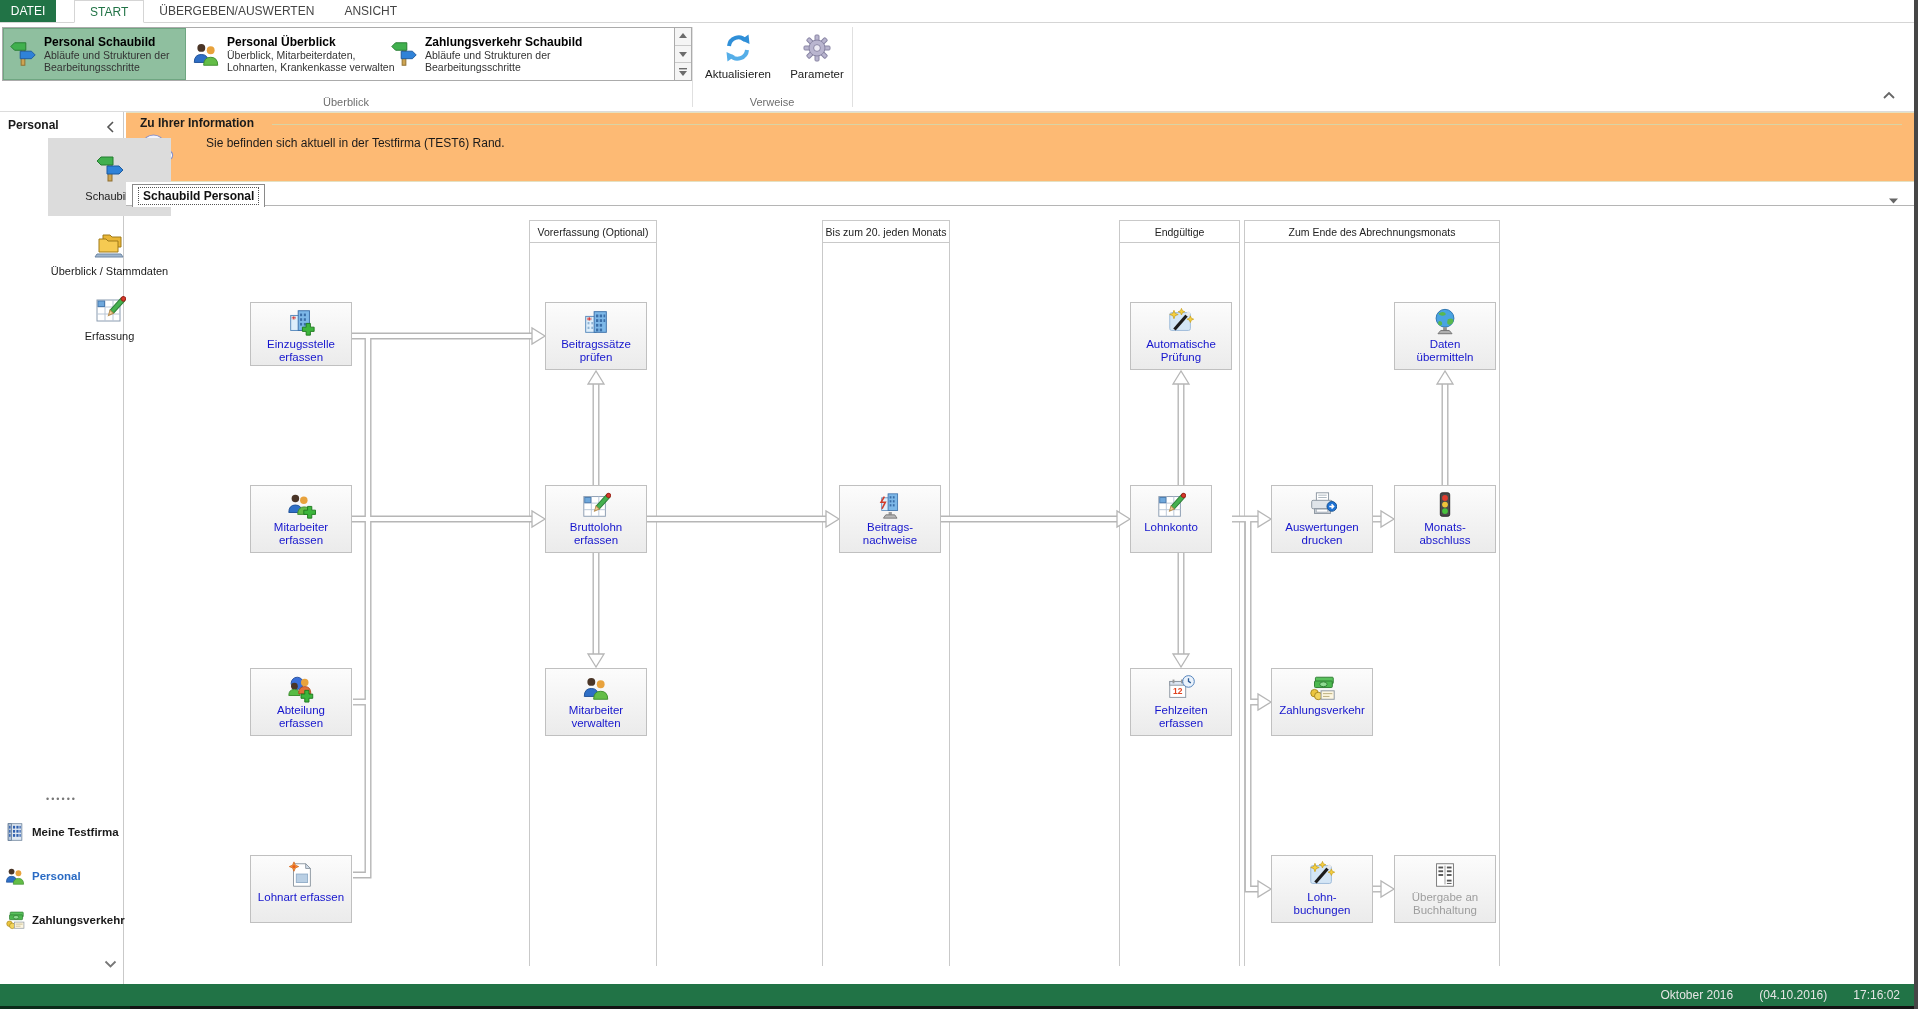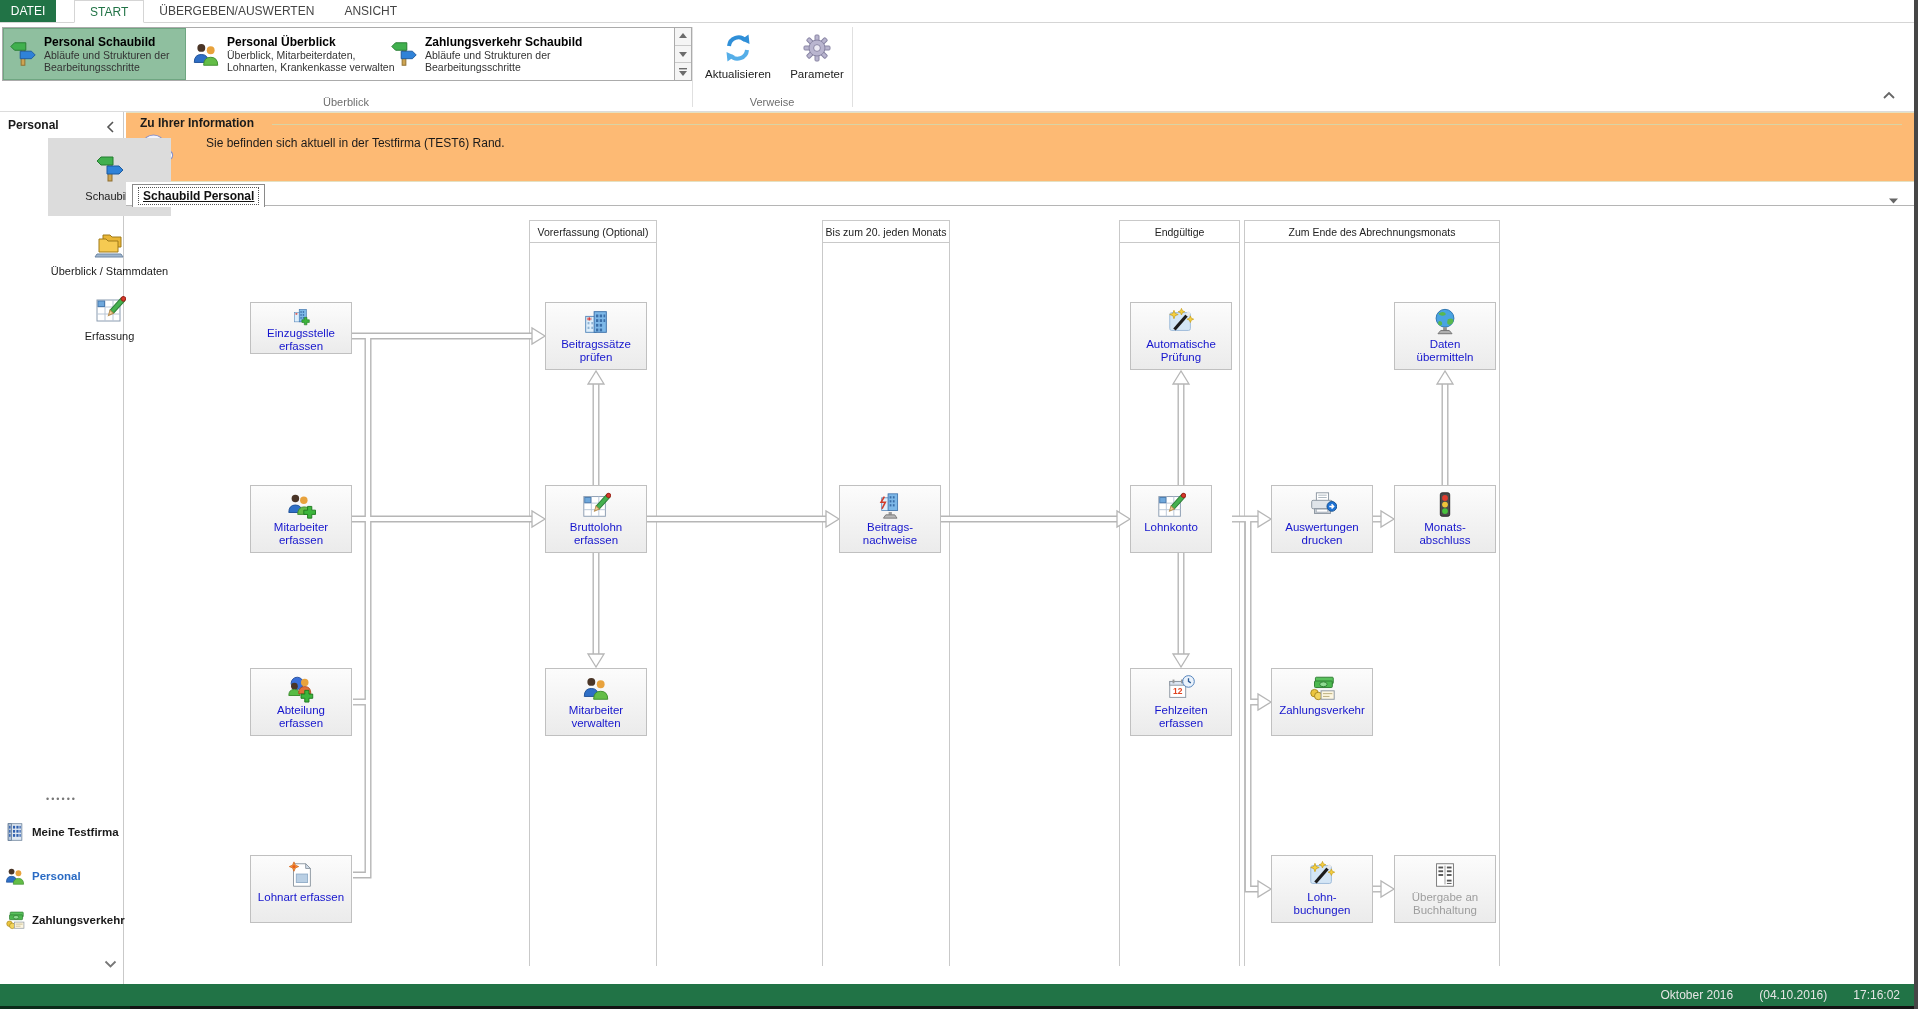--- a/index.html
+++ b/index.html
@@ -65,21 +65,21 @@
   .sb-mod .mbl { font-size:11.5px; font-weight:bold; color:#1a1a1a; white-space:nowrap; }
   .sb-mod.active .mbl { color:#2a6bc4; }
   .sb-chevron { position:absolute; right:6px; bottom:12px; cursor:pointer; }
 
   
   .tabstrip { position:absolute; left:126px; top:182px; width:1788px; height:24px; background:#fff;
               border-bottom:1px solid #b5b5b5; }
   .doctab { position:absolute; left:6px; top:2px; height:23px; padding:0 5px; border:1px solid #8a8a8a;
             border-bottom:none; background:#fff; font-size:12px; font-weight:bold; color:#111;
             display:flex; align-items:center; z-index:2; cursor:pointer; }
-  .doctab span { border:1px dotted #555; padding:1px 4px;text-decoration:underline; }
+  .doctab span { border:1px dotted #555; padding:1px 4px; }
   .strip-dd { position:absolute; right:16px; top:8px; cursor:pointer; }
 
   
   .lane-h { position:absolute; height:23px; border:1px solid #c9c9c9; background:#fff; z-index:1;
             display:flex; align-items:center; justify-content:center; font-size:10.5px; color:#222;
             white-space:nowrap; }
   .lane-b { position:absolute; top:243px; height:723px; border-left:1px solid #c9c9c9;
             border-right:1px solid #c9c9c9; z-index:1; }
   #edgeLayer { position:absolute; left:0; top:0; z-index:2; pointer-events:none; }
   .node { position:absolute; width:102px; height:68px; background:linear-gradient(#fcfcfc,#ebebeb);
@@ -380,21 +380,21 @@
       <polygon points="1181,371 1173,384 1189,384" fill="#fff" stroke="#b6b6b6" stroke-width="1.3"></polygon>
       <polygon points="1181,667 1173,654 1189,654" fill="#fff" stroke="#b6b6b6" stroke-width="1.3"></polygon>
       <polygon points="1271,519 1258,511 1258,527" fill="#fff" stroke="#b6b6b6" stroke-width="1.3"></polygon>
       <polygon points="1271,889 1258,881 1258,897" fill="#fff" stroke="#b6b6b6" stroke-width="1.3"></polygon>
       <polygon points="1271,702 1258,694 1258,710" fill="#fff" stroke="#b6b6b6" stroke-width="1.3"></polygon>
       <polygon points="1394,519 1381,511 1381,527" fill="#fff" stroke="#b6b6b6" stroke-width="1.3"></polygon>
       <polygon points="1445,371 1437,384 1453,384" fill="#fff" stroke="#b6b6b6" stroke-width="1.3"></polygon>
       <polygon points="1394,889 1381,881 1381,897" fill="#fff" stroke="#b6b6b6" stroke-width="1.3"></polygon>
     </svg>
   <div id="flowNodes">
-      <div class="node" style="left: 250px; top: 302px; width: 102px; height: 52px;">
+      <div class="node" style="left: 250px; top: 302px; width: 102px; height: 64px;">
         <svg viewBox="0 0 32 32">
           <rect x="5" y="9" width="10" height="16" fill="#ddeefb" stroke="#5588bb"></rect>
           <rect x="13" y="4" width="12" height="21" fill="#7db8e8" stroke="#3a6ea8"></rect>
           <g fill="#3a6ea8">
             <rect x="15" y="7" width="2.2" height="2.8"></rect>
             <rect x="19" y="7" width="2.2" height="2.8"></rect>
             <rect x="15" y="12" width="2.2" height="2.8"></rect>
             <rect x="19" y="12" width="2.2" height="2.8"></rect>
             <rect x="15" y="17" width="2.2" height="2.8"></rect>
             <rect x="19" y="17" width="2.2" height="2.8"></rect>

